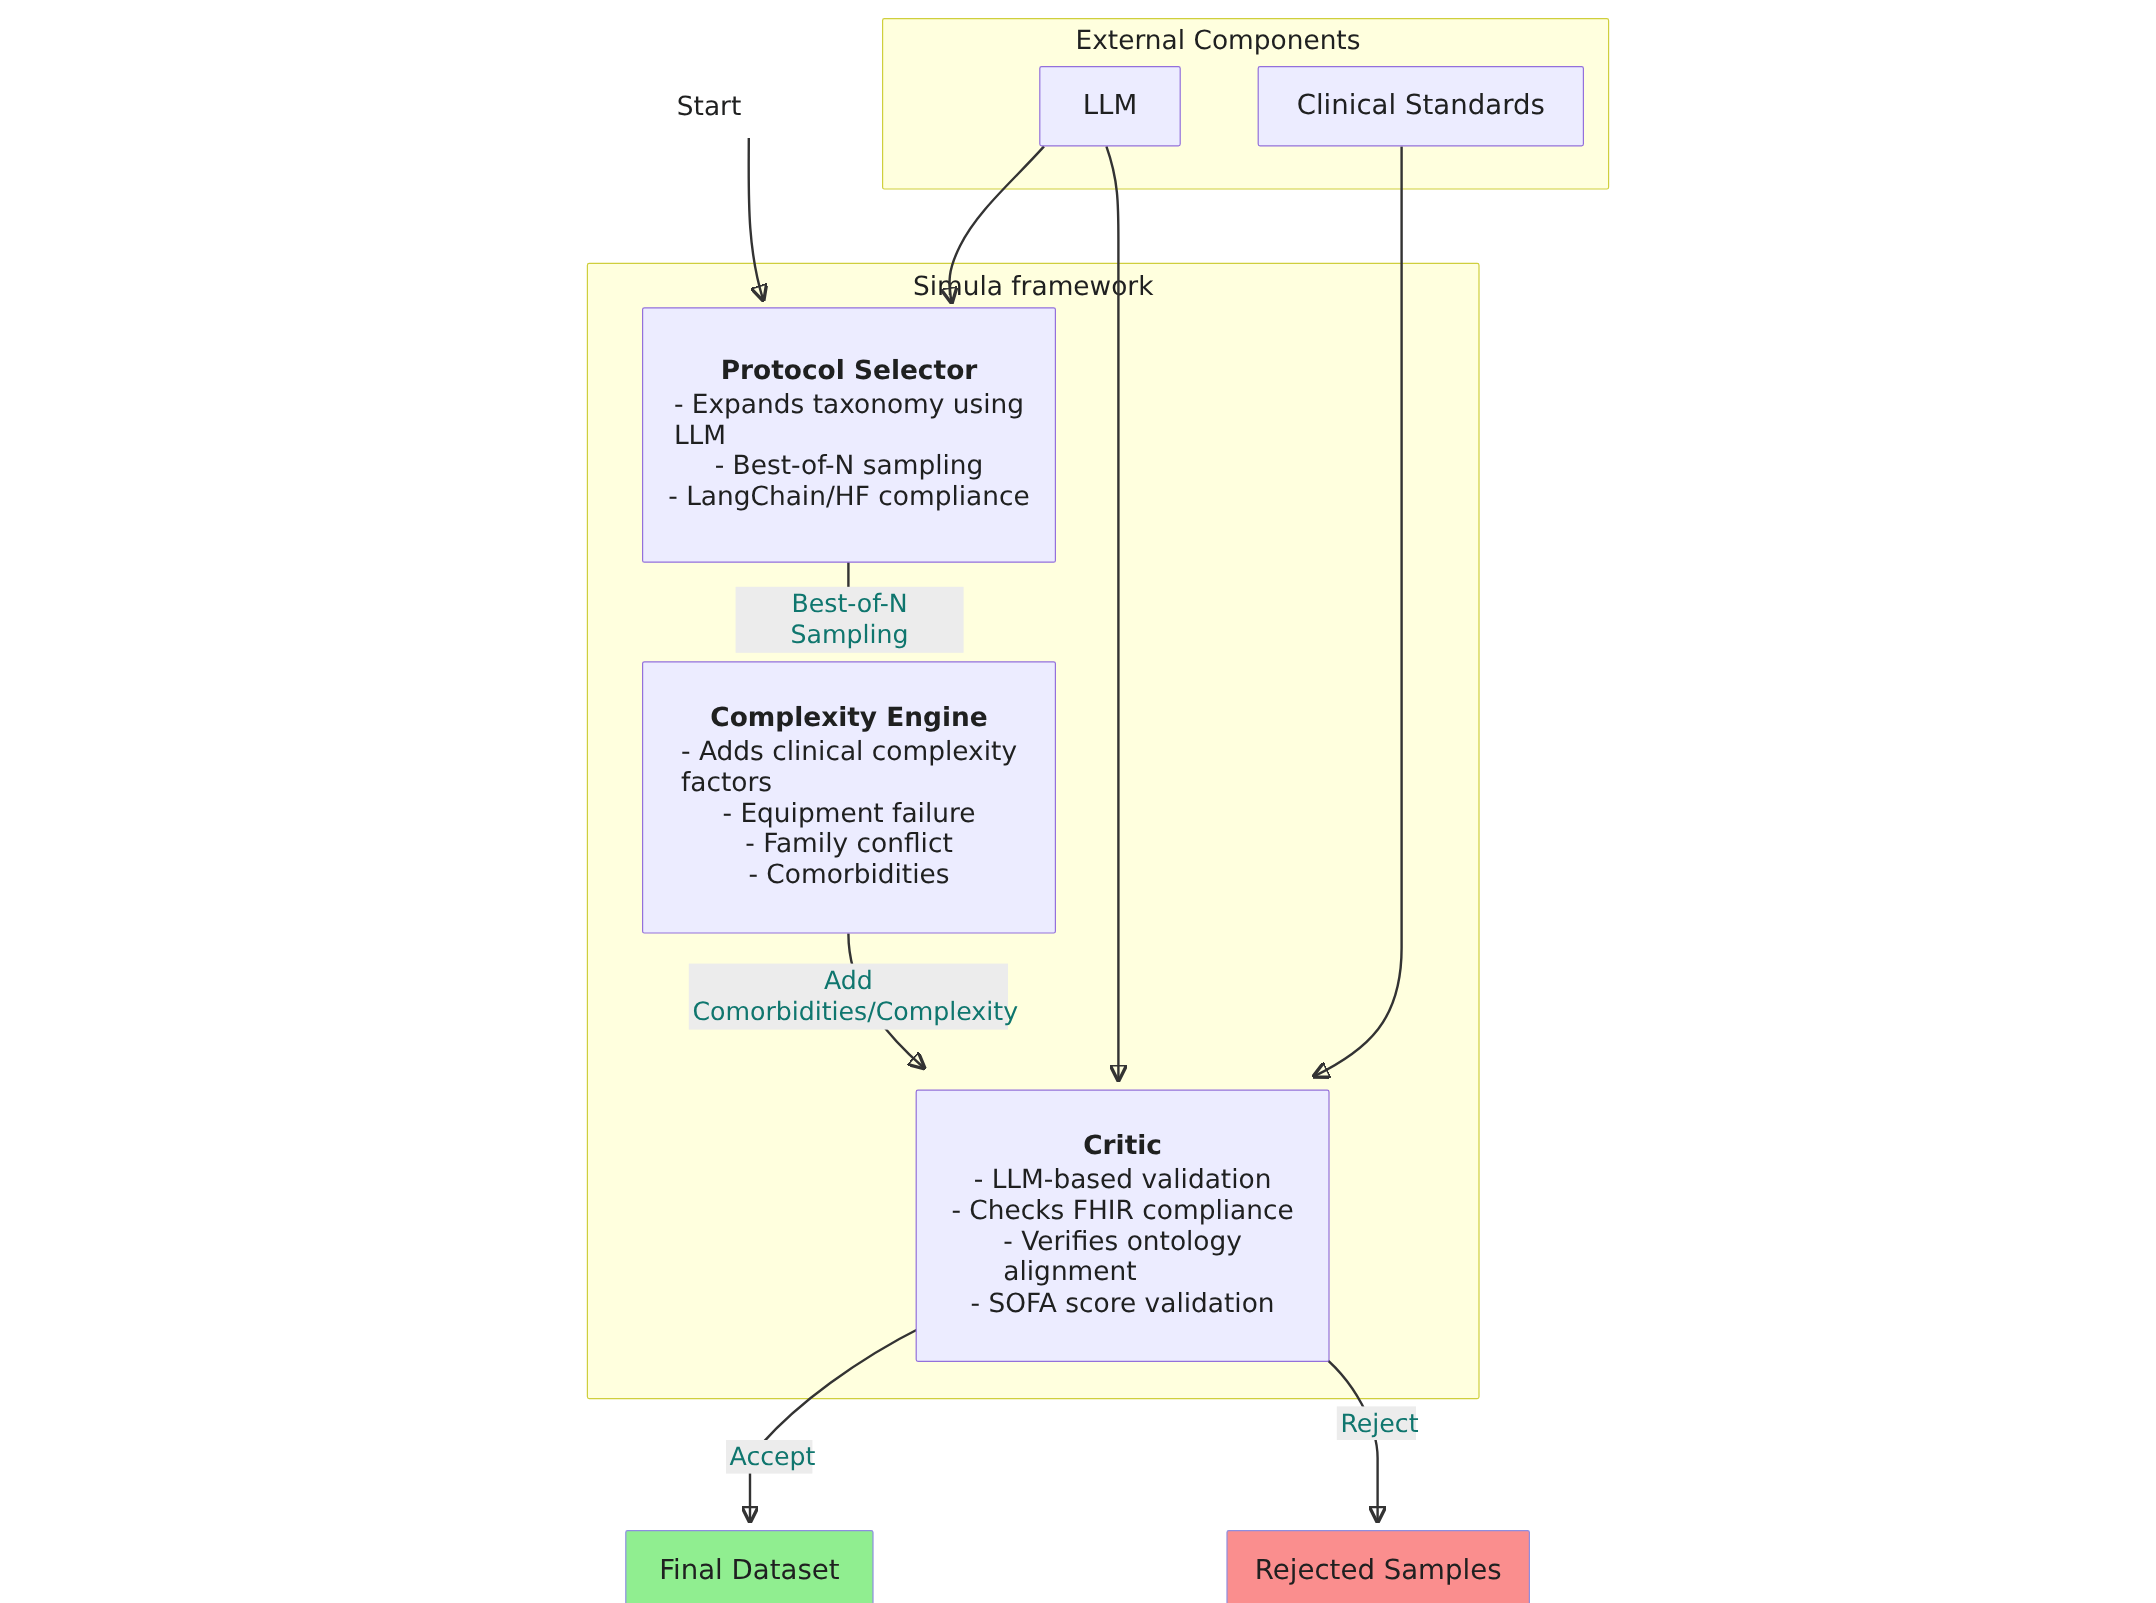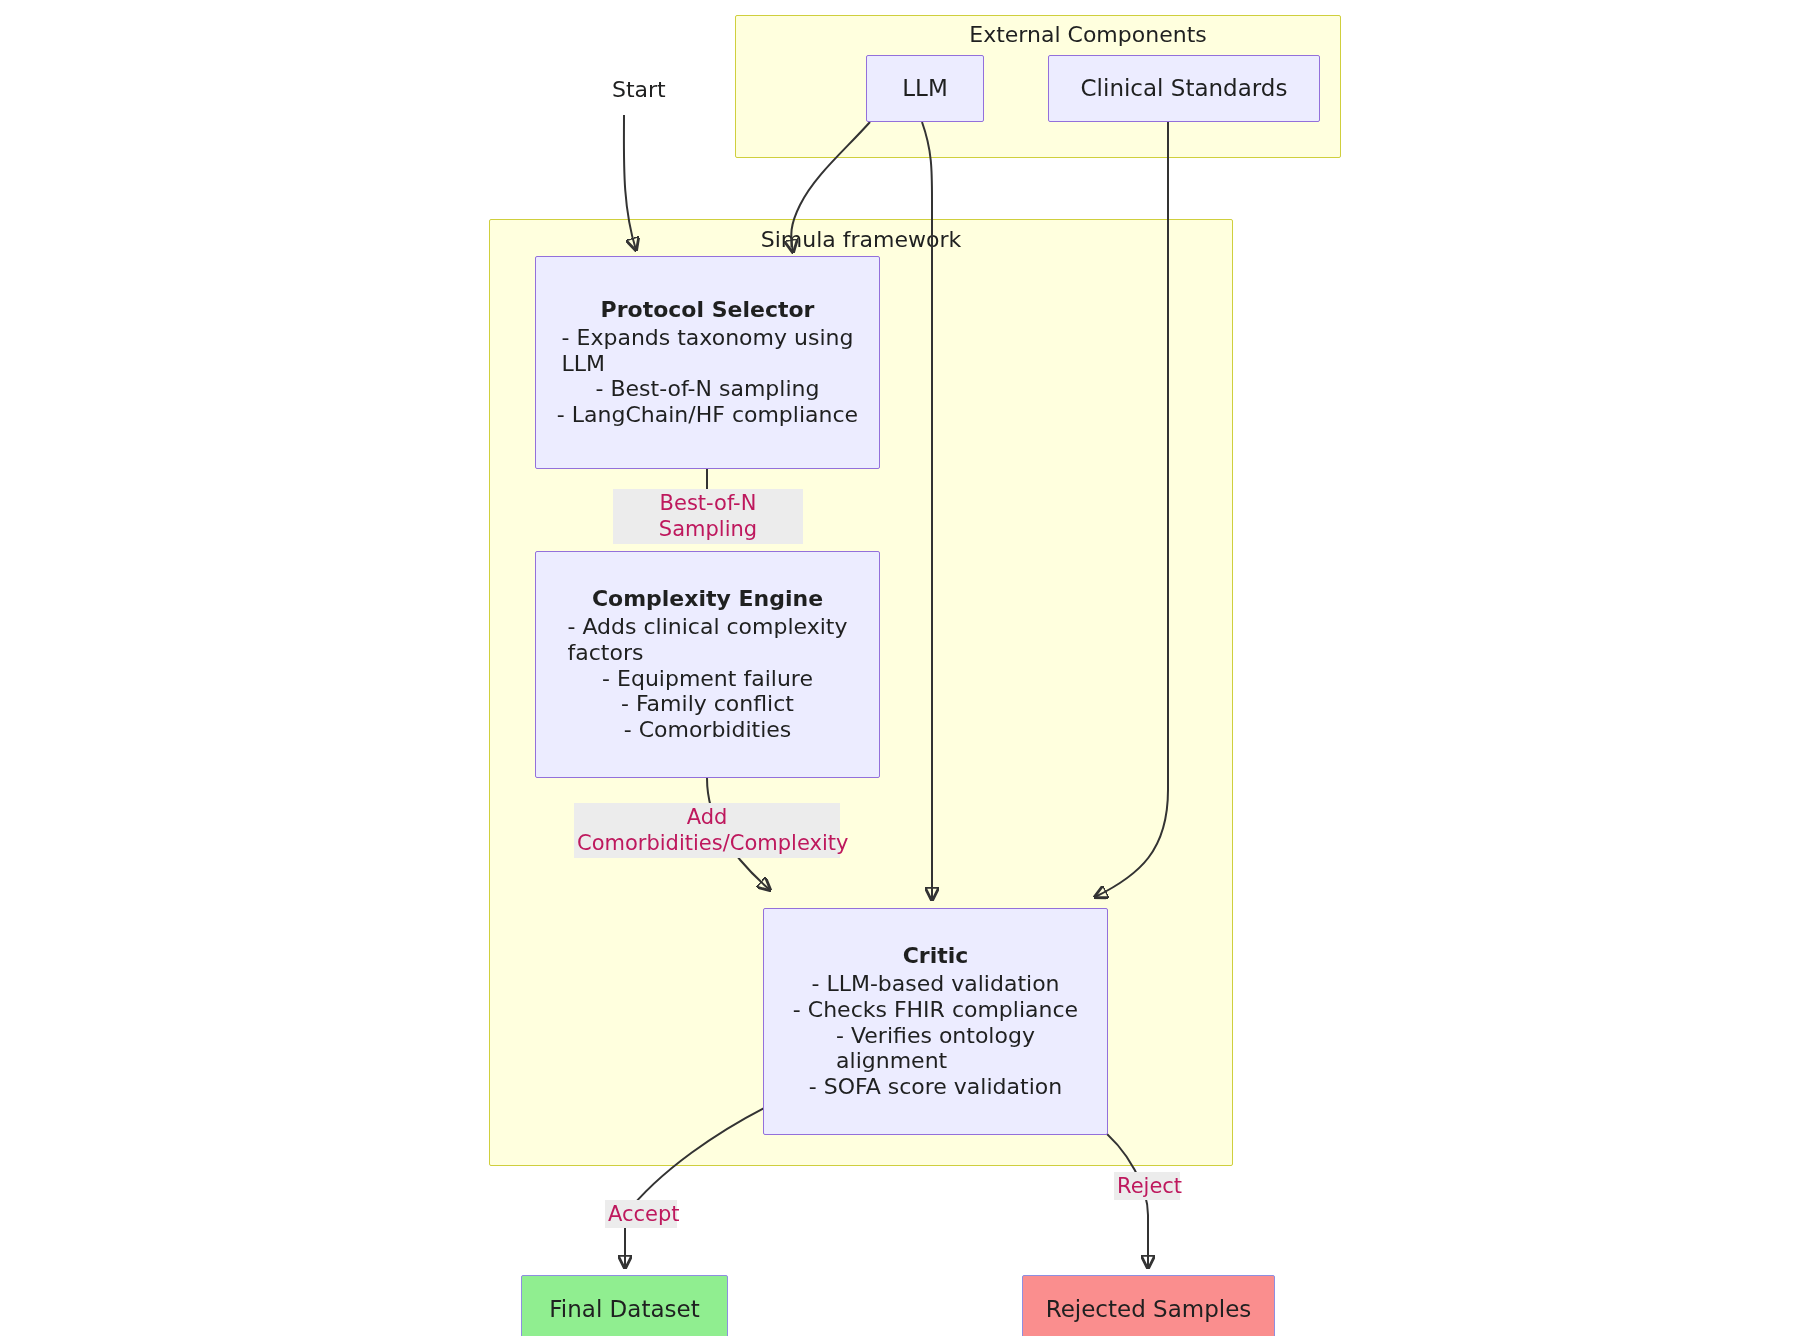--- a/index.html
+++ b/index.html
@@ -79,21 +79,21 @@
   .node.rejected {
     background: #fa8e8e;
     border: 1.6px solid #8e8ee0;
     font-size: 23px;
     color: #1f2020;
   }
   
   .edge-label {
     position: absolute;
     background: #ececec;
-    color: #be185d;
+    color: #0f766e;
     font-size: 21px;
     line-height: 1.26;
     text-align: center;
     padding: 1px 3px;
     white-space: pre-line;
     box-sizing: border-box;
   }
   .free-label {
     position: absolute;
     font-size: 22px;
@@ -113,21 +113,21 @@
     stroke: #333333;
     stroke-width: 2;
   }
 </style>
 </head>
 <body>
 
 <div id="canvas">
 
   <div class="subgraph" style="left:735px; top:15px; width:606px; height:143px;"></div>
-  <div class="subgraph-title" style="left:772px; top:22px; width:560px;padding-left:36px;">External Components</div>
+  <div class="subgraph-title" style="left:735px; top:22px; width:560px;">External Components</div>
 
   <div class="subgraph" style="left:489px; top:219px; width:744px; height:947px;"></div>
   <div class="subgraph-title" style="left:489px; top:227px; width:744px;">Simula framework</div>
 
   <svg class="edges" viewBox="0 0 1797 1336" preserveAspectRatio="none">
     <defs>
       <marker id="arrow" viewBox="0 0 10 10" refX="9" refY="5" markerWidth="7" markerHeight="7" orient="auto-start-reverse">
         <path d="M 0 0 L 10 5 L 0 10 z" fill="#333333" stroke="none"></path>
       </marker>
     </defs>
@@ -145,21 +145,21 @@
     <path d="M 1168,122 L 1168,1000 C 1168,1060 1140,1080 1092,1100" marker-end="url(#arrow)" style="display:none"></path>
     <path d="M 1168,122 L 1168,960 C 1168,1010 1160,1030 1126,1060" marker-end="url(#arrow)" style="display:none"></path>
     <path d="M 1168,122 L 1168,870 C 1168,900 1150,895 1100,898" marker-end="url(#arrow)" style="display:none"></path>
     <path d="M 1168,122 L 1168,790 C 1168,850 1140,875 1095,897" marker-end="url(#arrow)"></path>
 
     <path d="M 770,1105 C 720,1130 660,1170 625,1215 L 625,1268" marker-end="url(#arrow)"></path>
 
     <path d="M 1096,1125 C 1130,1150 1148,1190 1148,1215 L 1148,1268" marker-end="url(#arrow)"></path>
   </svg>
 
-  <div class="free-label" style="left:612px; top:77px;">Start</div>
+  <div class="free-label" style="left:564px; top:77px;">Start</div>
 
   <div class="node plain" style="left:866px; top:55px; width:118px; height:67px;">
     <span class="line">LLM</span>
   </div>
 
   <div class="node plain" style="left:1048px; top:55px; width:272px; height:67px;">
     <span class="line">Clinical Standards</span>
   </div>
 
   <div class="node process" style="left:535px; top:256px; width:345px; height:213px;">

